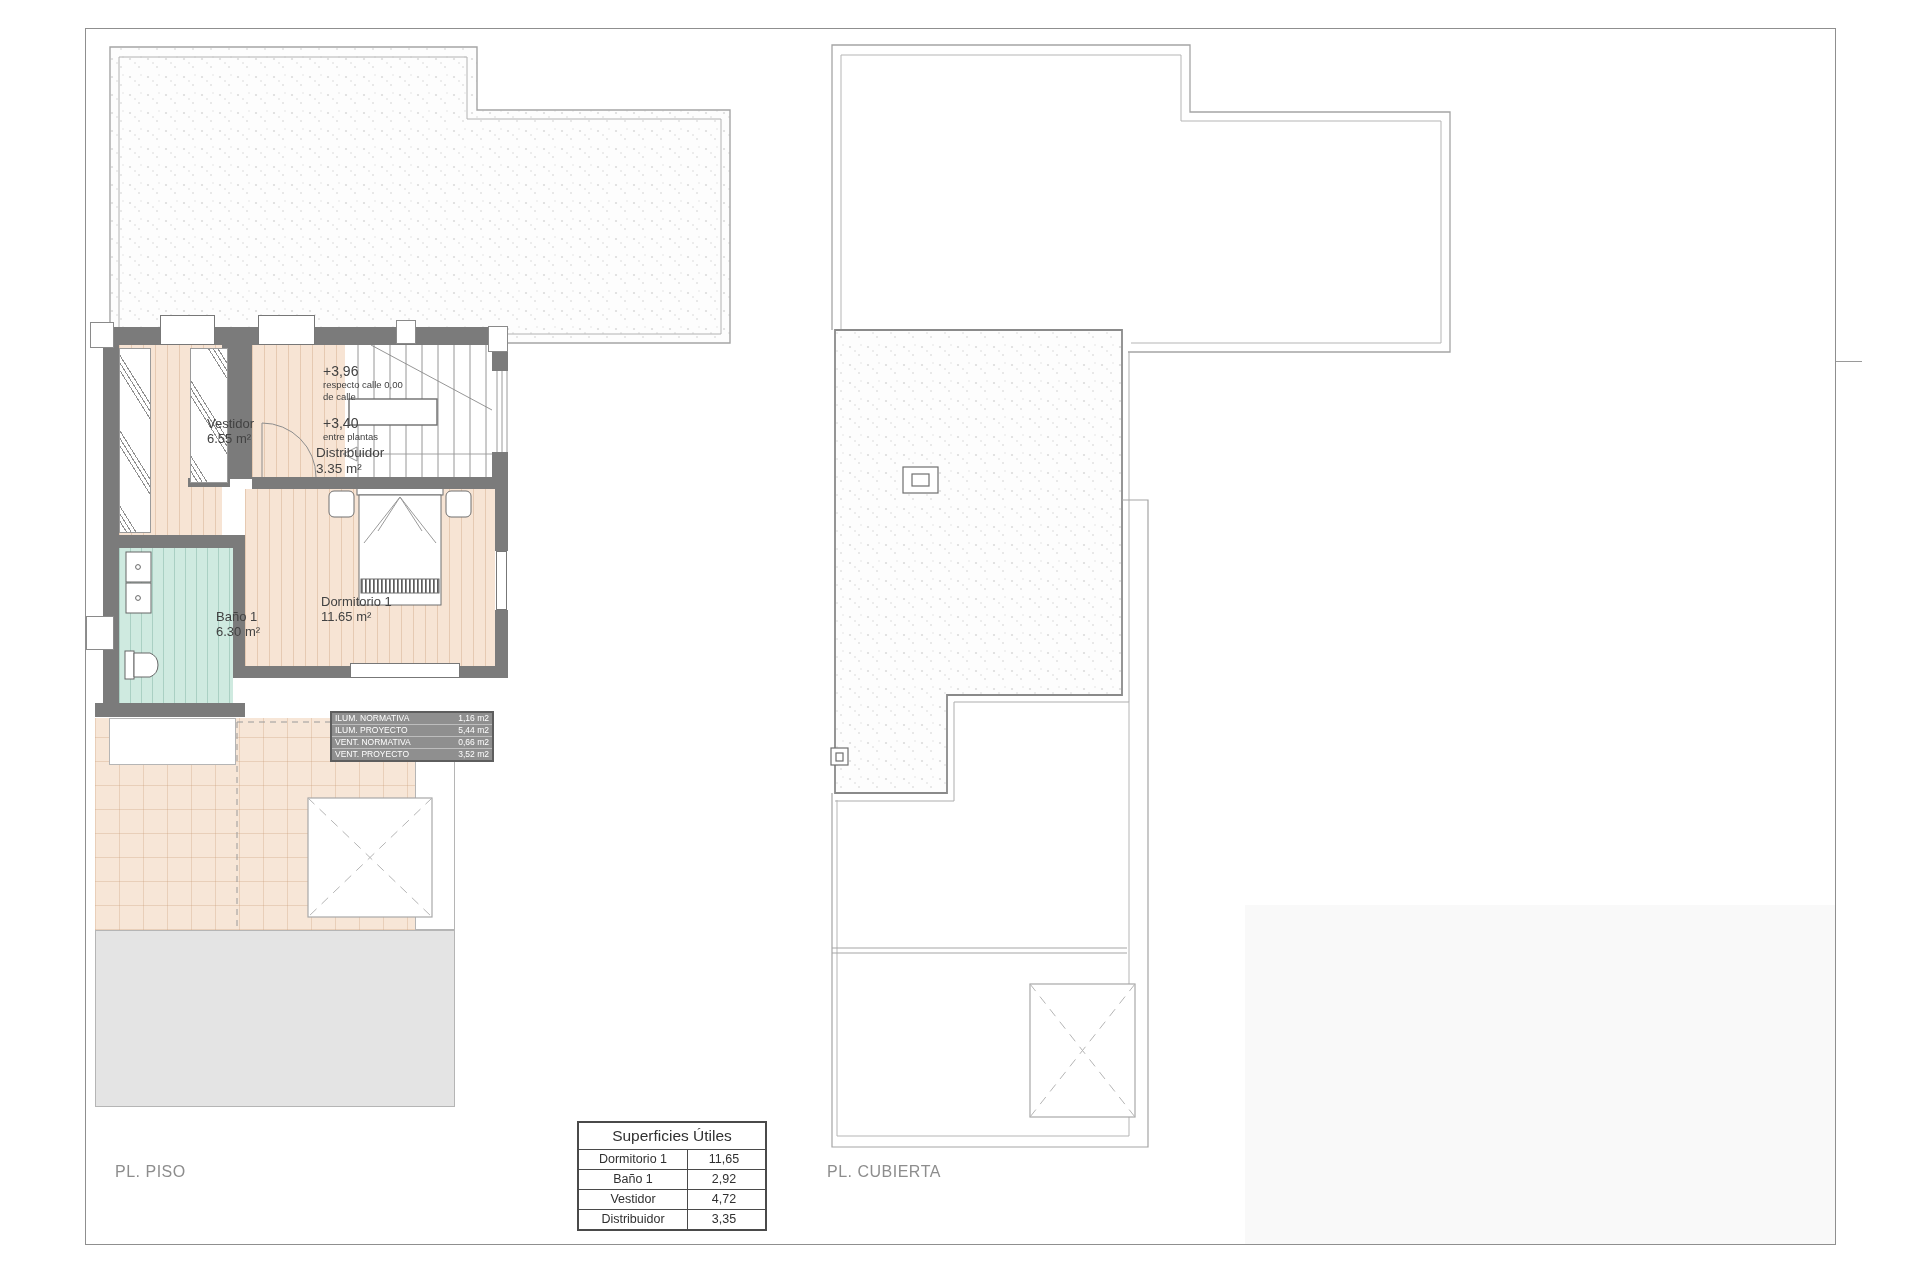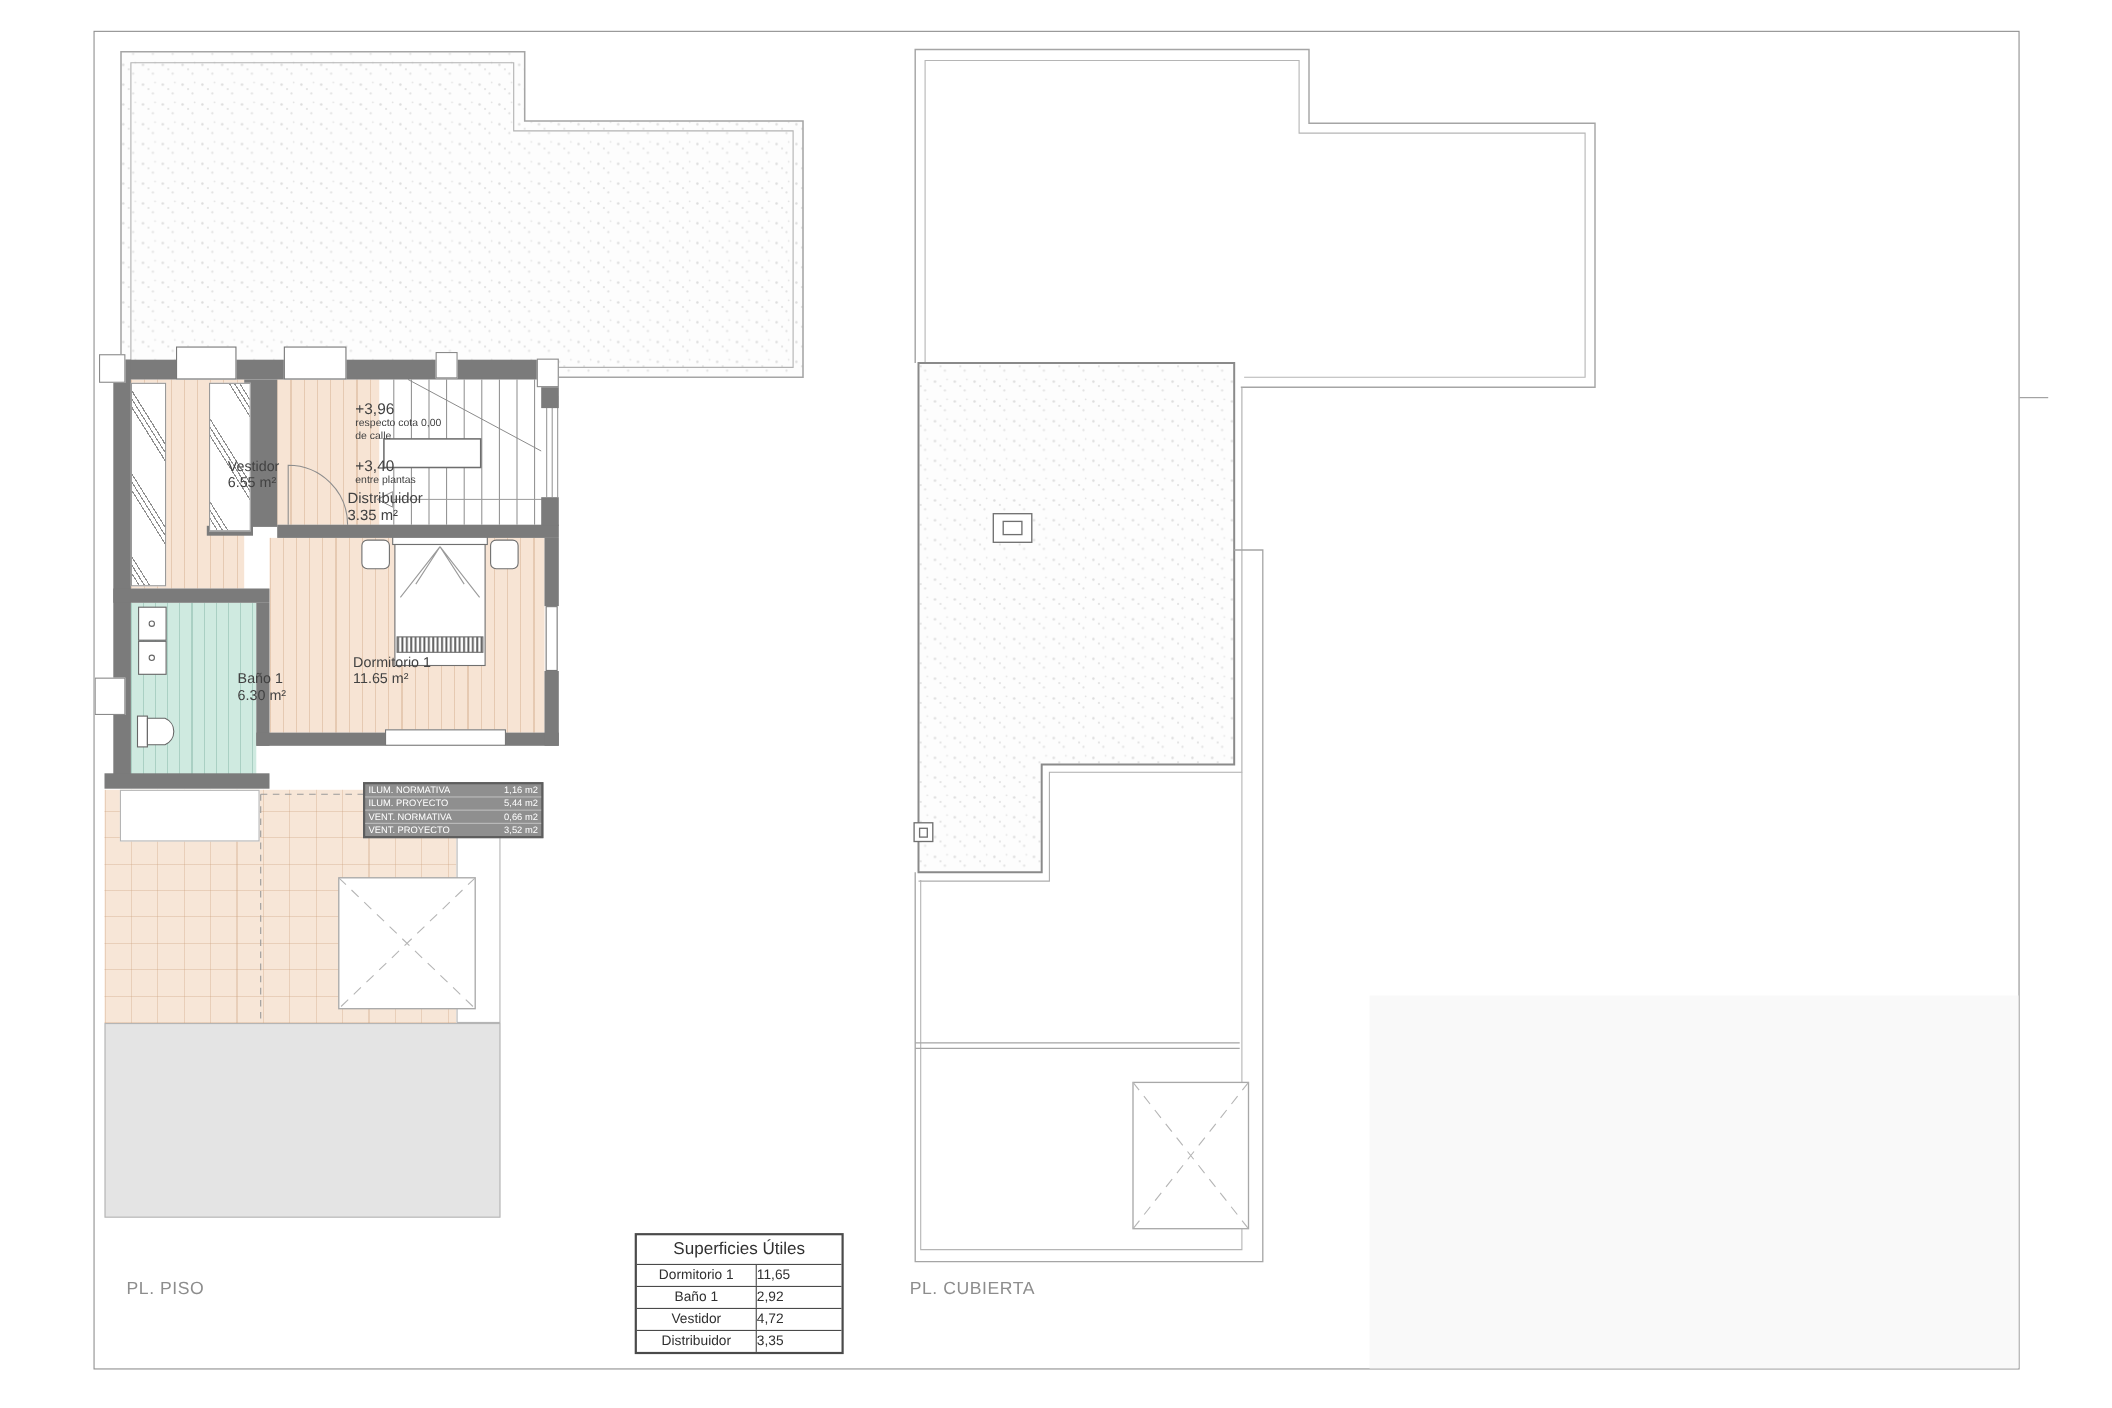--- a/index.html
+++ b/index.html
@@ -30,21 +30,21 @@
   .vent-row + .vent-row{border-top:1px solid #bdbdbd;}
   .vent-row .vl{flex:1;padding-left:3px;}
   .vent-row .vv{width:44px;text-align:right;padding-right:3px;}
   
   .areas-table{position:absolute;left:577px;top:1121px;width:190px;background:#fff;
     border:2px solid #4a4a4a;box-sizing:border-box;color:#303030;}
   .areas-head{height:26px;line-height:26px;text-align:center;font-size:15.5px;border-bottom:1px solid #4a4a4a;}
   .areas-row{display:flex;height:19px;line-height:19px;font-size:12.5px;}
   .areas-row + .areas-row{border-top:1px solid #4a4a4a;}
   .areas-row .al{width:108px;text-align:center;border-right:1px solid #4a4a4a;}
-  .areas-row .av{flex:1;text-align:left;padding-right:5px;}
+  .areas-row .av{flex:1;text-align:center;padding-right:5px;}
   .gray-zone{position:absolute;background:#e4e4e4;border:1px solid #b5b5b5;box-sizing:border-box;}
   .white-strip{position:absolute;background:#fff;border:1px solid #b5b5b5;box-sizing:border-box;}
   svg{position:absolute;left:0;top:0;}
 </style>
 </head>
 <body>
 
 <div id="stage">
 
   <div class="abs" style="left:85px;top:28px;width:1751px;height:1217px;border:1px solid #8f8f8f;box-sizing:border-box;"></div>
@@ -184,21 +184,21 @@
   <div class="closet" style="left:119px;top:348px;width:32px;height:185px;"></div>
   <div class="closet" style="left:190px;top:348px;width:38px;height:135px;"></div>
 
   <div class="lbl" style="left:162px;top:417px;">
     <div>Vestidor</div>
     <div>6.55 m²</div>
   </div>
 
   <div class="lbl" style="left:278px;top:363px;">
     <div class="big">+3,96</div>
-    <div class="note">respecto cota 0,00</div>
+    <div class="note">respecto calle 0,00</div>
     <div class="note">de calle</div>
     <div style="height:12px;"></div>
     <div class="big">+3,40</div>
     <div class="note">entre plantas</div>
   </div>
 
   <div class="lbl" style="left:271px;top:445px;font-size:13.5px;">
     <div>Distribuidor</div>
     <div>3.35 m²</div>
   </div>

